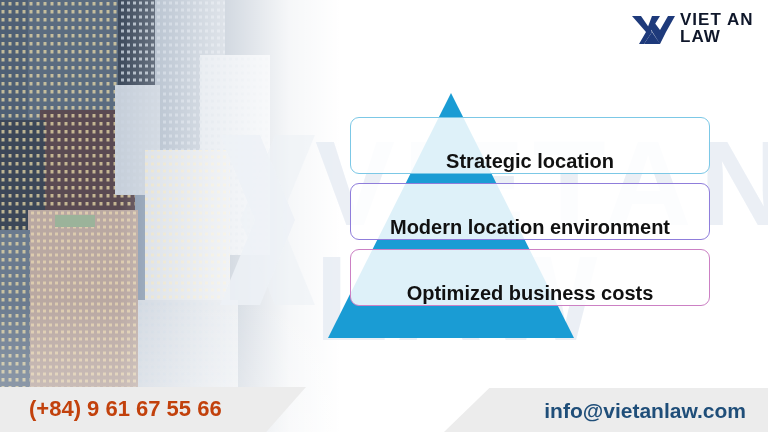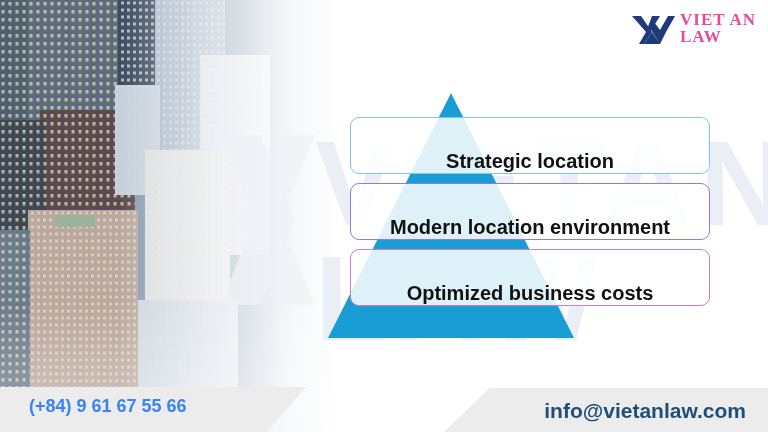--- a/index.html
+++ b/index.html
@@ -5,34 +5,34 @@
   html, body { margin:0; padding:0; }
   body { width:768px; height:432px; position:relative; overflow:hidden; background:#ffffff; font-family:"Liberation Sans", sans-serif; }
   .city { position:absolute; left:0; top:0; width:340px; height:432px; overflow:hidden; }
   .city svg { display:block; }
   .city-fade { position:absolute; left:0; top:0; width:340px; height:432px;
     background: linear-gradient(to right, rgba(255,255,255,0) 0%, rgba(255,255,255,0) 35%, rgba(255,255,255,0.55) 62%, rgba(255,255,255,0.92) 85%, #ffffff 100%); }
   .city-fade2 { position:absolute; left:0; top:300px; width:340px; height:132px;
     background: linear-gradient(to bottom, rgba(255,255,255,0) 0%, rgba(255,255,255,0.35) 100%); }
   .watermark { position:absolute; left:220px; top:100px; width:548px; height:240px; }
   .logo { position:absolute; left:630px; top:10px; width:108px; height:44px; }
-  .logo-text { position:absolute; left:680px; top:11px; color:#ec4899; font-weight:bold; font-size:17px; line-height:17px; letter-spacing:1px; font-family:Liberation Serif, serif; }
+  .logo-text { position:absolute; left:680px; top:11px; color:#0f172a; font-weight:bold; font-size:17px; line-height:17px; letter-spacing:1px; font-family:Liberation Sans, sans-serif; }
   .logo-text div { white-space:nowrap; }
   .triangle { position:absolute; left:328px; top:93px; width:246px; height:245px; }
   .box { position:absolute; left:350px; width:360px; height:57px; border-radius:9px; background:rgba(255,255,255,0.86);
     display:flex; align-items:flex-end; justify-content:center; box-sizing:border-box; }
   .box span { font-family:"Liberation Sans", sans-serif; font-weight:bold; font-size:20px; color:#111; }
   .box1 { top:117px; border:1.5px solid #7cc8e6; }
   .box2 { top:183px; border:1.5px solid #8f7ddb; }
   .box3 { top:249px; border:1.5px solid #cc80c4; }
   .footer-left { position:absolute; left:0; top:387px; width:306px; height:45px; background:#ececec;
     clip-path: polygon(0 0, 100% 0, 87% 100%, 0 100%); }
   .footer-right { position:absolute; left:444px; top:388px; width:324px; height:44px; background:#ececec;
     clip-path: polygon(14% 0, 100% 0, 100% 100%, 0 100%); }
-  .phone { position:absolute; left:29px; top:396px; font-size:18px; font-weight:bold; color:#3b82f6; font-family:"Liberation Sans", sans-serif; white-space:nowrap; }
+  .phone { position:absolute; left:29px; top:396px; font-size:22px; font-weight:bold; color:#c2410c; font-family:"Liberation Sans", sans-serif; white-space:nowrap; }
   .email { position:absolute; right:22px; top:399px; font-size:21px; font-weight:bold; color:#1f4e79; font-family:"Liberation Sans", sans-serif; white-space:nowrap;text-align:center; }
 </style>
 </head>
 <body>
 
 <div class="city">
   <svg width="340" height="432" viewBox="0 0 340 432" xmlns="http://www.w3.org/2000/svg">
     <defs>
       <pattern id="win" x="0" y="0" width="7" height="8" patternUnits="userSpaceOnUse">
         <rect width="7" height="8" fill="none"></rect>

